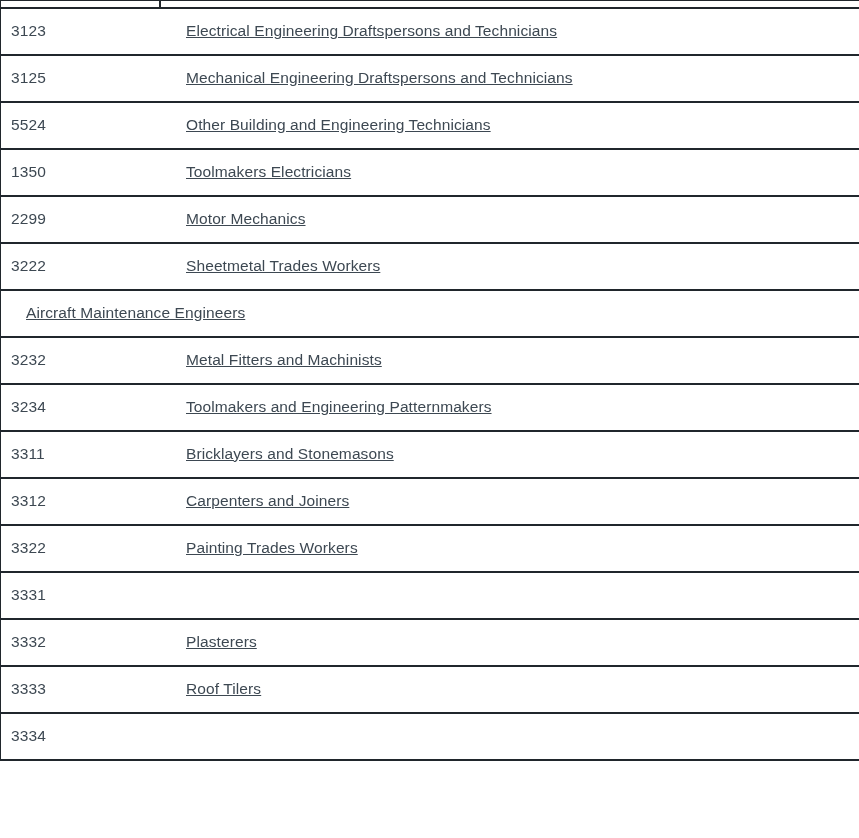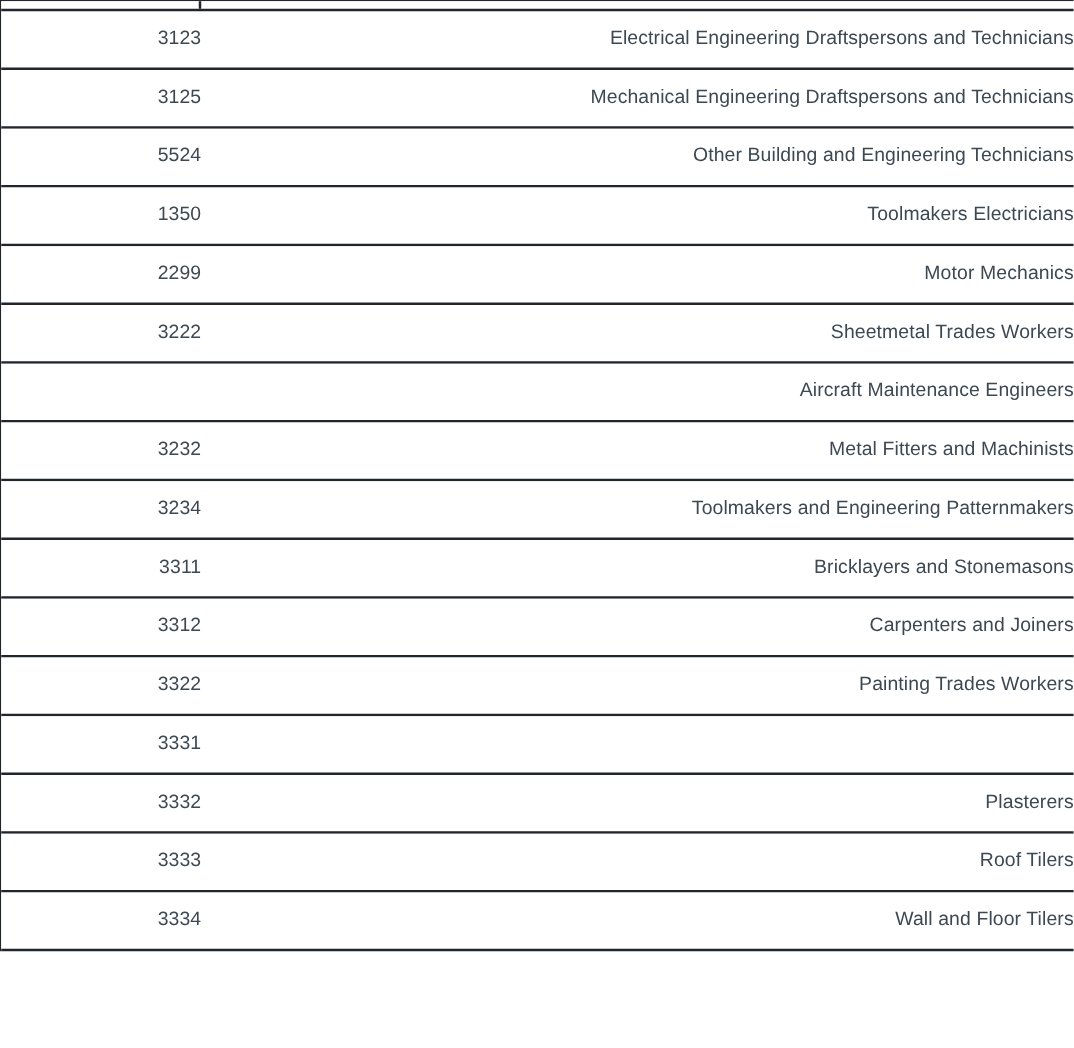--- a/index.html
+++ b/index.html
@@ -40,30 +40,30 @@
     height: 47px;
     border-bottom: 2px solid var(--rule-color);
     background: var(--bg-color);
   }
   .cell {
     font-size: 15.5px;
     line-height: 1.2;
     color: var(--text-color);
     letter-spacing: 0.1px;
     white-space: nowrap;
-    text-align: right;
   }
   .cell.code {
     flex: 0 0 160px;
     width: 160px;
     padding-left: 10px;
   }
   .cell.title {
     flex: 1 1 auto;
     padding-left: 25px;
+    text-decoration: underline;
   }
 </style>
 </head>
 <body>
 
 <div class="occupation-table">
   <div class="top-sliver">
     <div class="column-divider"></div>
   </div>
   <div id="rows-container">
@@ -136,16 +136,15 @@
     <div class="cell title">Plasterers</div>
   </div>
 
   <div class="table-row">
     <div class="cell code">3333</div>
     <div class="cell title">Roof Tilers</div>
   </div>
 
   <div class="table-row">
     <div class="cell code">3334</div>
-    <div class="cell title">Wall and Floor Tilers</div>
   </div>
 </div>
 </div>
 
 </body></html>

